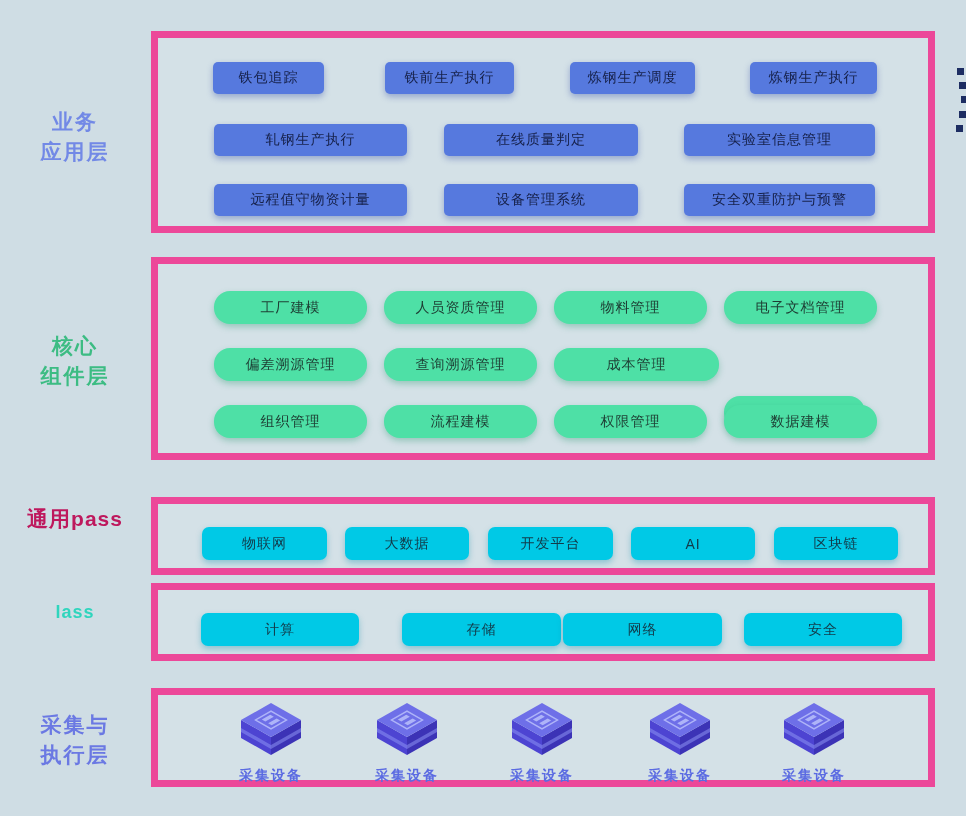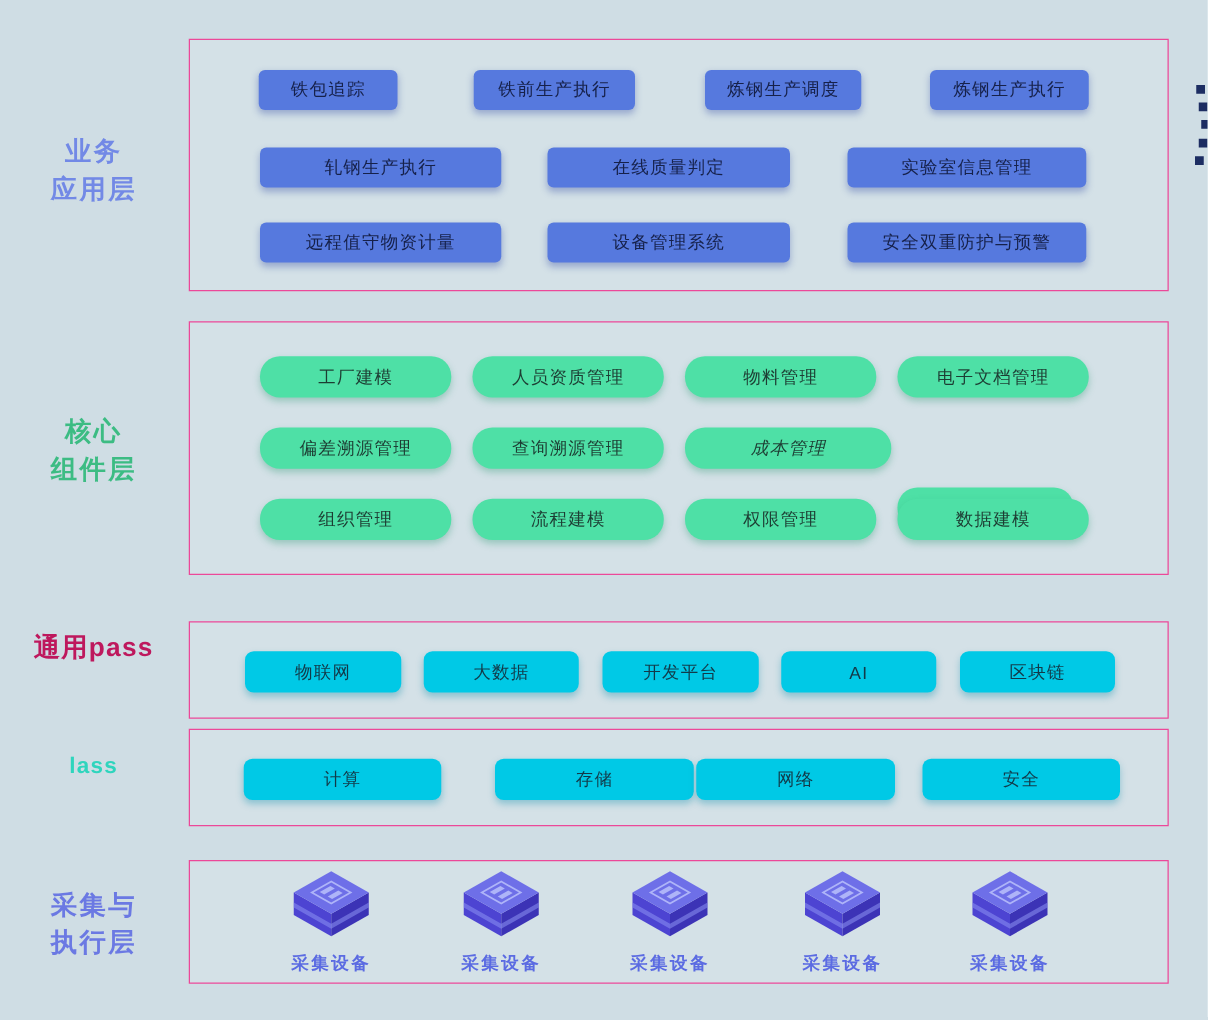--- a/index.html
+++ b/index.html
@@ -3,21 +3,21 @@
 <meta charset="utf-8">
 <style>
   html,body { margin:0; padding:0; }
   .stage {
     position:relative; width:966px; height:816px;
     background:#cfdde4; overflow:hidden;
     font-family:"Liberation Sans", sans-serif;
   }
   .layer-box {
     position:absolute; left:151px; width:784px;
-    border:1px solid #ec4899; box-sizing:border-box;
+    border:7px solid #ec4899; box-sizing:border-box;
     background:rgba(224,234,239,0.30);
   }
   .side-label {
     position:absolute; left:0; width:150px; text-align:center;
     font-weight:bold; letter-spacing:2px; line-height:30px;
   }
   .side-label .ln { display:block; }
   .lbl-business   { top:107px; font-size:21px; color:#7289e6; }
   .lbl-core       { top:331px; font-size:21px; color:#3cbc83; }
   .lbl-paas       { top:504px; font-size:21px; color:#be185d; letter-spacing:1px; }
@@ -82,21 +82,21 @@
     <div class="btn blue" style="left:526px; top:146px; width:191px;">安全双重防护与预警</div>
   </div>
 
   <div class="layer-box" style="top:257px; height:203px;">
     <div class="btn green" style="left:56px;  top:27px;  width:153px;">工厂建模</div>
     <div class="btn green" style="left:226px; top:27px;  width:153px;">人员资质管理</div>
     <div class="btn green" style="left:396px; top:27px;  width:153px;">物料管理</div>
     <div class="btn green" style="left:566px; top:27px;  width:153px;">电子文档管理</div>
     <div class="btn green" style="left:56px;  top:84px;  width:153px;">偏差溯源管理</div>
     <div class="btn green" style="left:226px; top:84px;  width:153px;">查询溯源管理</div>
-    <div class="btn green" style="left:396px; top:84px;  width:165px;font-style:italic;">成本管理</div>
+    <div class="btn green" style="left:396px; top:84px;  width:165px;">成本管理</div>
     <div class="btn green" style="left:566px; top:84px;  width:141px;margin-top:48px;">用户管理</div>
     <div class="btn green" style="left:56px;  top:141px; width:153px;">组织管理</div>
     <div class="btn green" style="left:226px; top:141px; width:153px;">流程建模</div>
     <div class="btn green" style="left:396px; top:141px; width:153px;">权限管理</div>
     <div class="btn green" style="left:566px; top:141px; width:153px;">数据建模</div>
   </div>
 
   <div class="layer-box" style="top:497px; height:78px;">
     <div class="btn cyan" style="left:44px;  top:23px; width:125px;">物联网</div>
     <div class="btn cyan" style="left:187px; top:23px; width:124px;">大数据</div>

